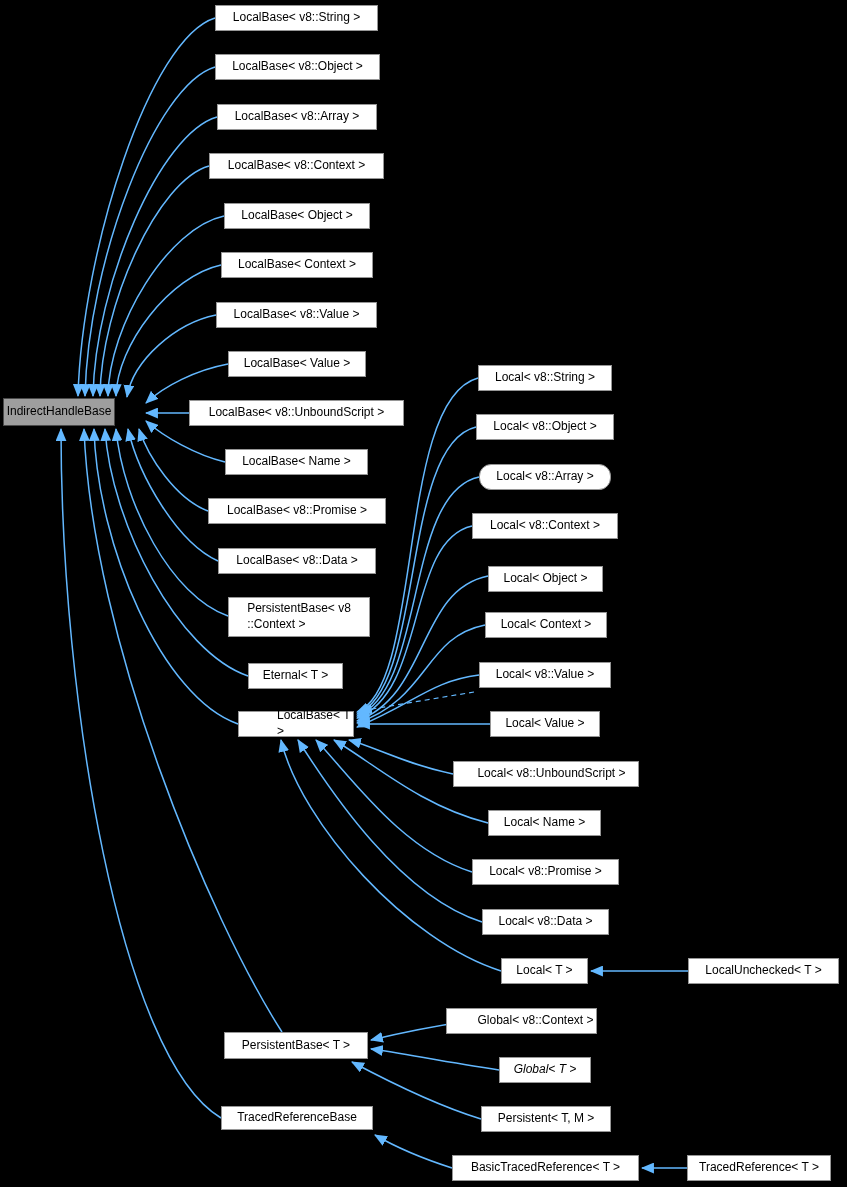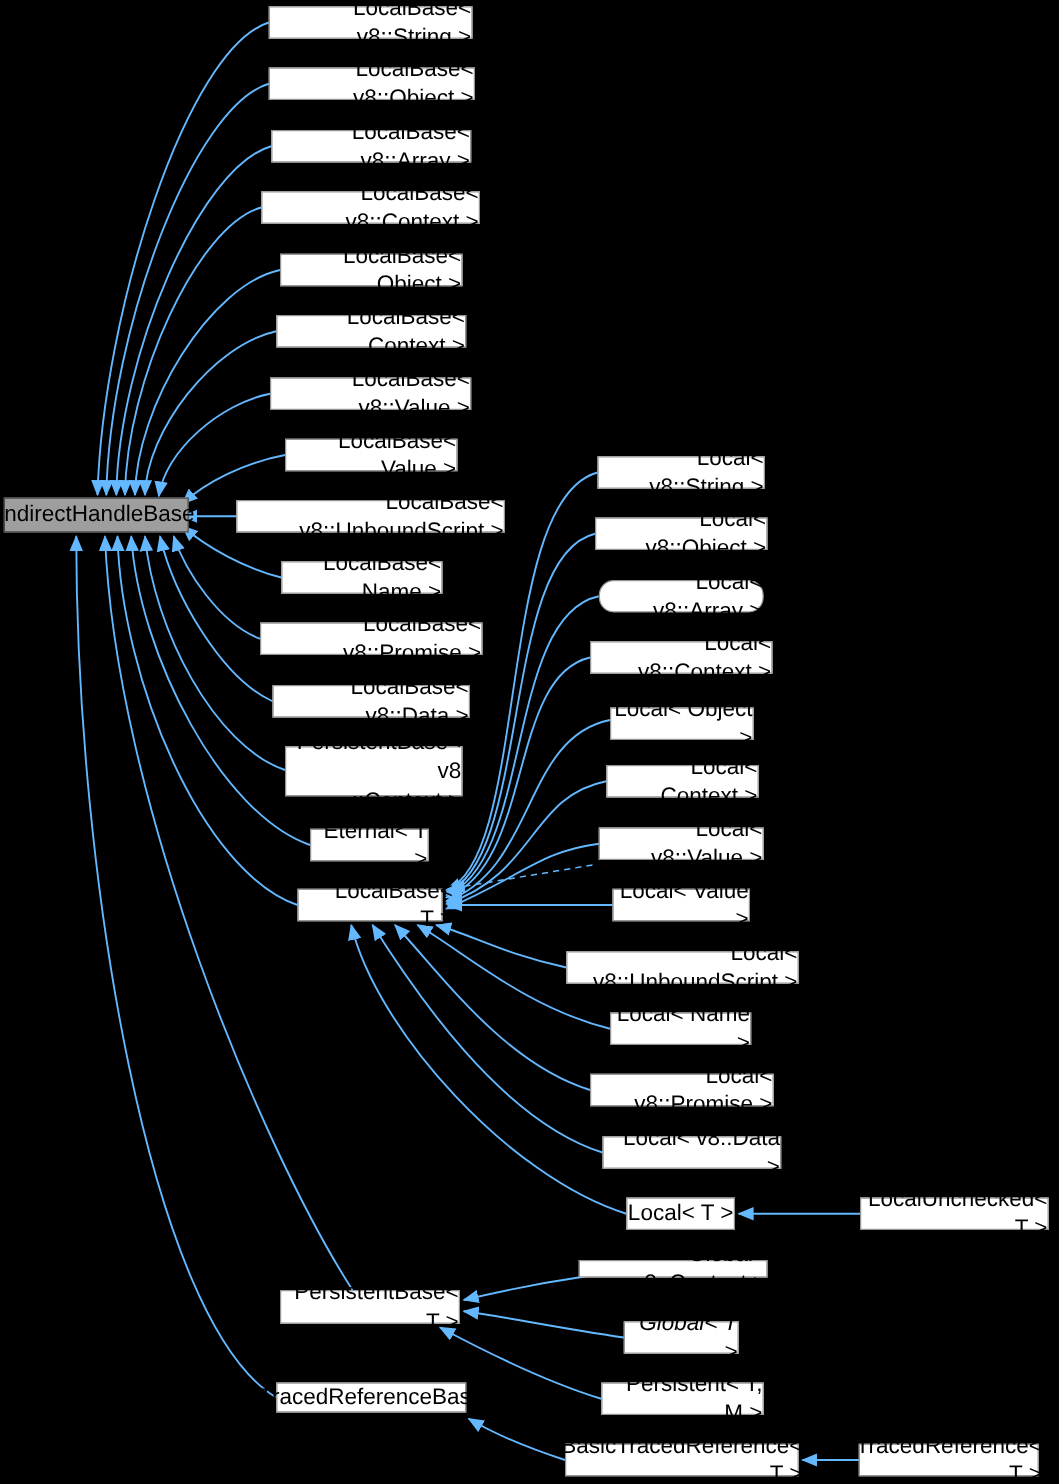--- a/index.html
+++ b/index.html
@@ -9,26 +9,26 @@
     background:var(--bg,#000);
     overflow:hidden;
     font-family:"Liberation Sans", sans-serif;
   }
   .canvas svg{position:absolute;left:0;top:0;width:100%;height:100%;}
   #nodes-layer{position:absolute;left:0;top:0;width:100%;height:100%;}
   .node{
     position:absolute;
     box-sizing:border-box;
     display:flex;align-items:center;justify-content:center;
-    text-align:right;
+    text-align:left;
     white-space:pre-line;
     background:var(--node-fill,#fff);
     border:1.5px solid var(--node-border,#969696);
     color:var(--node-text,#000);
-    font-size:18px;
+    font-size:12px;
     line-height:1.3;
     cursor:pointer;
     z-index:2;
   }
   .node.main{
     background:var(--main-fill,#9e9e9e);
     border-color:var(--main-border,#4a4a4a);
   }
   .edge{
     fill:none;
@@ -88,43 +88,43 @@
   <div id="nodes-layer">
       <div class="node" style="left: 215px; top: 5px; width: 163px; height: 26px;">LocalBase&lt; v8::String &gt;</div>
       <div class="node" style="left: 215px; top: 54px; width: 165px; height: 26px;">LocalBase&lt; v8::Object &gt;</div>
       <div class="node" style="left: 217px; top: 104px; width: 160px; height: 26px;">LocalBase&lt; v8::Array &gt;</div>
       <div class="node" style="left: 209px; top: 153px; width: 175px; height: 26px;">LocalBase&lt; v8::Context &gt;</div>
       <div class="node" style="left: 224px; top: 203px; width: 146px; height: 26px;">LocalBase&lt; Object &gt;</div>
       <div class="node" style="left: 221px; top: 252px; width: 152px; height: 26px;">LocalBase&lt; Context &gt;</div>
       <div class="node" style="left: 216px; top: 302px; width: 161px; height: 26px;">LocalBase&lt; v8::Value &gt;</div>
       <div class="node" style="left: 228px; top: 351px; width: 138px; height: 26px;">LocalBase&lt; Value &gt;</div>
       <div class="node" style="left: 189px; top: 400px; width: 215px; height: 26px;">LocalBase&lt; v8::UnboundScript &gt;</div>
-      <div class="node" style="left: 225px; top: 449px; width: 129px; height: 26px;">LocalBase&lt; Name &gt;</div>
+      <div class="node" style="left: 225px; top: 449px; width: 143px; height: 26px;">LocalBase&lt; Name &gt;</div>
       <div class="node" style="left: 208px; top: 498px; width: 178px; height: 26px;">LocalBase&lt; v8::Promise &gt;</div>
       <div class="node" style="left: 218px; top: 548px; width: 158px; height: 26px;">LocalBase&lt; v8::Data &gt;</div>
       <div class="node" style="left: 228px; top: 597px; width: 142px; height: 40px;">PersistentBase&lt; v8
 ::Context &gt;</div>
       <div class="node" style="left: 248px; top: 663px; width: 95px; height: 26px;">Eternal&lt; T &gt;</div>
       <div class="node" style="left: 238px; top: 711px; width: 116px; height: 26px; padding-left: 38px;">LocalBase&lt; T &gt;</div>
-      <div class="node main" style="left: 3px; top: 398px; width: 148px; height: 28px;">IndirectHandleBase</div>
+      <div class="node main" style="left: 3px; top: 398px; width: 112px; height: 28px;">IndirectHandleBase</div>
       <div class="node" style="left: 224px; top: 1032px; width: 144px; height: 27px;">PersistentBase&lt; T &gt;</div>
       <div class="node" style="left: 221px; top: 1106px; width: 152px; height: 24px;">TracedReferenceBase</div>
       <div class="node" style="left: 478px; top: 365px; width: 134px; height: 26px;">Local&lt; v8::String &gt;</div>
       <div class="node" style="left: 476px; top: 414px; width: 138px; height: 26px;">Local&lt; v8::Object &gt;</div>
       <div class="node" style="left: 479px; top: 464px; width: 132px; height: 26px; border-radius: 12px;">Local&lt; v8::Array &gt;</div>
       <div class="node" style="left: 472px; top: 513px; width: 146px; height: 26px;">Local&lt; v8::Context &gt;</div>
       <div class="node" style="left: 488px; top: 566px; width: 115px; height: 26px;">Local&lt; Object &gt;</div>
       <div class="node" style="left: 485px; top: 612px; width: 122px; height: 26px;">Local&lt; Context &gt;</div>
       <div class="node" style="left: 479px; top: 662px; width: 132px; height: 26px;">Local&lt; v8::Value &gt;</div>
       <div class="node" style="left: 490px; top: 711px; width: 110px; height: 26px;">Local&lt; Value &gt;</div>
       <div class="node" style="left: 453px; top: 761px; width: 186px; height: 26px; padding-left: 11px;">Local&lt; v8::UnboundScript &gt;</div>
       <div class="node" style="left: 488px; top: 810px; width: 113px; height: 26px;">Local&lt; Name &gt;</div>
       <div class="node" style="left: 472px; top: 859px; width: 147px; height: 26px;">Local&lt; v8::Promise &gt;</div>
-      <div class="node" style="left: 482px; top: 909px; width: 143px; height: 26px;">Local&lt; v8::Data &gt;</div>
+      <div class="node" style="left: 482px; top: 909px; width: 127px; height: 26px;">Local&lt; v8::Data &gt;</div>
       <div class="node" style="left: 501px; top: 958px; width: 87px; height: 26px;">Local&lt; T &gt;</div>
       <div class="node" style="left: 688px; top: 958px; width: 151px; height: 26px;">LocalUnchecked&lt; T &gt;</div>
-      <div class="node" style="left: 463px; top: 1008px; width: 151px; height: 14px; padding-left: 28px;">Global&lt; v8::Context &gt;</div>
+      <div class="node" style="left: 446px; top: 1008px; width: 151px; height: 26px; padding-left: 28px;">Global&lt; v8::Context &gt;</div>
       <div class="node" style="left: 499px; top: 1057px; width: 92px; height: 26px; font-style: italic;">Global&lt; T &gt;</div>
       <div class="node" style="left: 481px; top: 1106px; width: 130px; height: 26px;">Persistent&lt; T, M &gt;</div>
       <div class="node" style="left: 452px; top: 1155px; width: 187px; height: 26px;">BasicTracedReference&lt; T &gt;</div>
       <div class="node" style="left: 687px; top: 1155px; width: 144px; height: 26px;">TracedReference&lt; T &gt;</div>
     </div>
 </div>
 
 </body></html>

